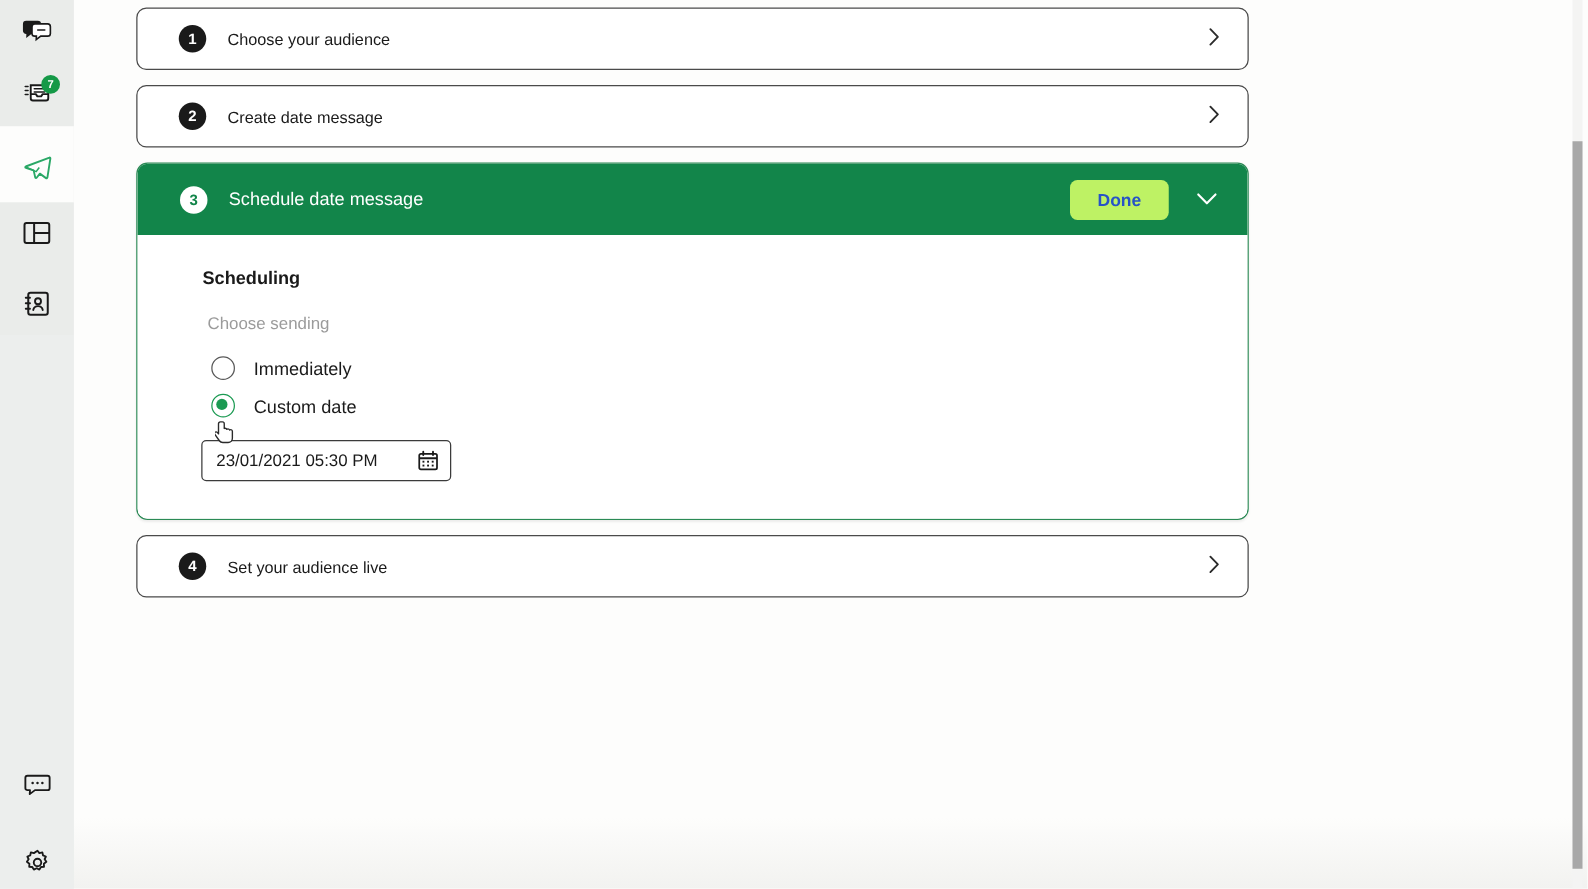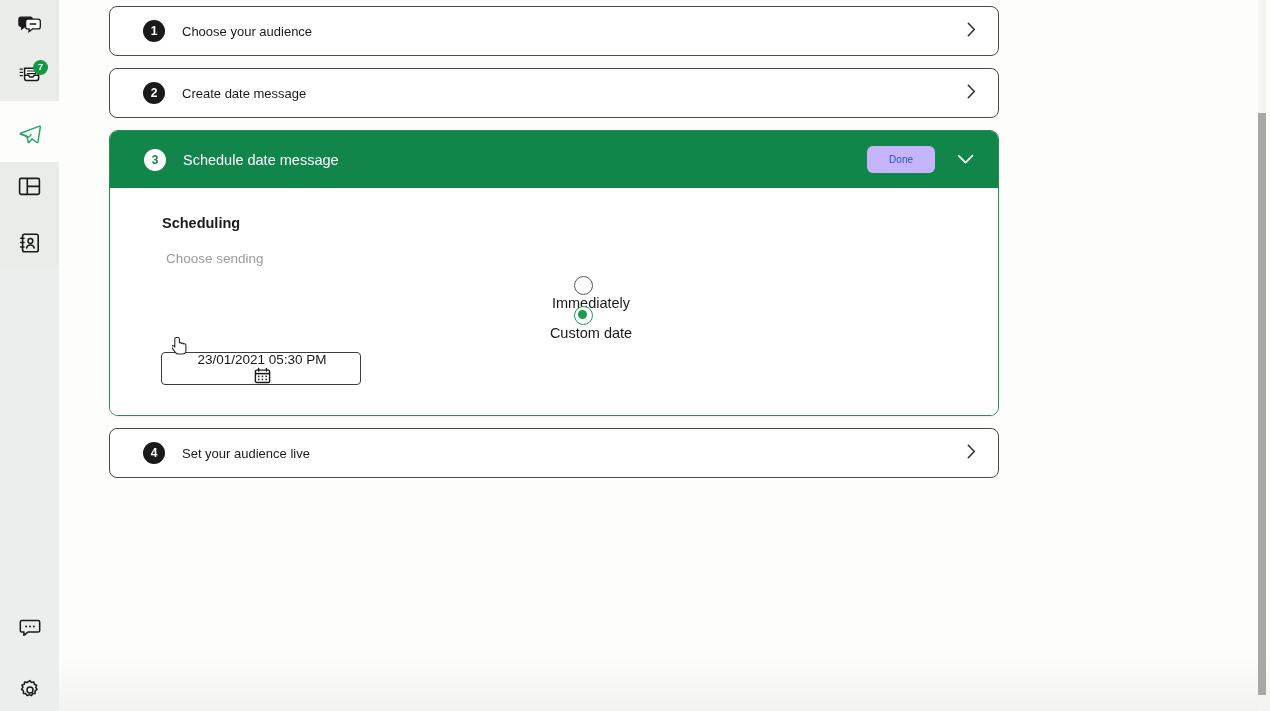--- a/index.html
+++ b/index.html
@@ -132,28 +132,29 @@
     flex: 0 0 22px;
     line-height: 1;
   }
   .exp-title {
     margin-left: 17px;
     font-size: 14.5px;
     color: #ffffff;
     flex: 1;
   }
   .done-btn {
-    background: #c4b5fd;
+    background: #bef264;
     border: none;
     border-radius: 6px;
     color: #2753c7;
-    font-size: 10px;
+    font-size: 14px;
     font-family: "Liberation Sans", sans-serif;
     padding: 8px 22px;
     cursor: pointer;
+    font-weight: bold;
   }
   .chev-down {
     color: #ffffff;
     margin-left: 22px;
     margin-right: 8px;
     display: flex; align-items: center;
     cursor: pointer;
   }
   .exp-body {
     background: #ffffff;
@@ -168,27 +169,26 @@
     margin-left: 11px;
   }
   .field-label {
     font-size: 13.5px;
     color: #9b9b9b;
     margin-left: 15px;
     margin-bottom: 10px;
   }
   .radio-row {
     display: flex;
-    align-items: center;
+    align-items: flex-end;
     margin-left: 18px;
     height: 28px;
     margin-bottom: 2px;
     cursor: pointer;
     position: relative;
-    flex-direction: column;
   }
   .radio {
     width: 19px; height: 19px;
     border-radius: 50%;
     border: 1.6px solid #5a5a5a;
     background: #fff;
     flex: 0 0 19px;
     position: relative;
   }
   .radio.sel {
@@ -214,21 +214,20 @@
   .date-input {
     width: 200px;
     height: 33px;
     border: 1.5px solid #3b3b3b;
     border-radius: 4px;
     background: #fff;
     display: flex;
     align-items: center;
     padding: 0 9px 0 11px;
     cursor: text;
-    flex-direction: column;
   }
   .date-text {
     font-size: 13.5px;
     color: #1a1a1a;
     flex: 1;
     line-height: 1;
   }
   .cal-icon { display: flex; align-items: center; cursor: pointer; }
 
   

